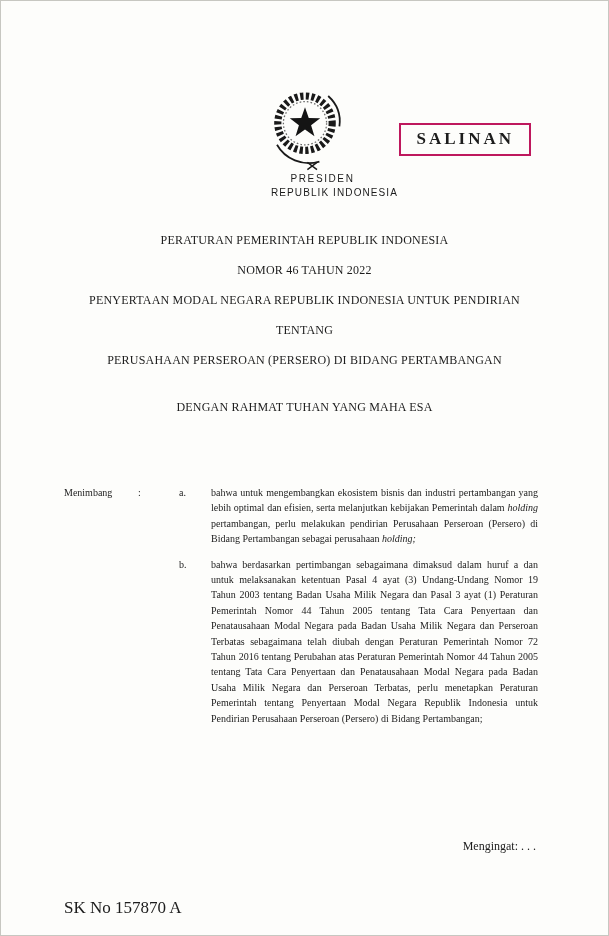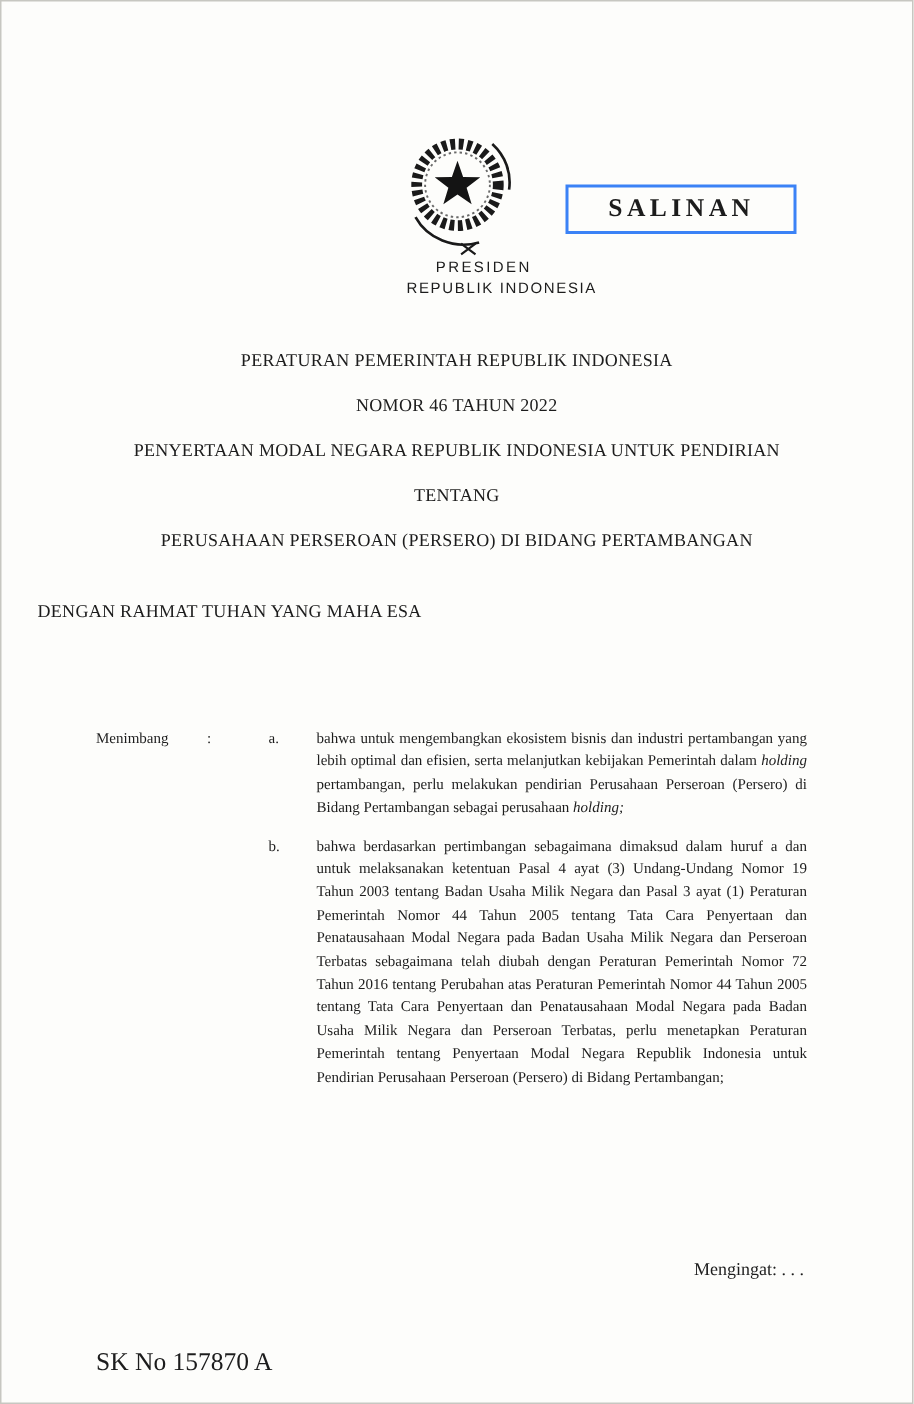--- a/index.html
+++ b/index.html
@@ -18,22 +18,22 @@
     overflow: hidden;
   }
   .emblem {
     position: absolute;
     top: 82px; left: 50%;
     transform: translateX(-50%);
   }
   .stamp {
     position: absolute;
     top: 122px; right: 77px;
-    border: 2px solid #3b82f6;
-    padding: 4px 26px 5px;
+    border: 2px solid #be185d;
+    padding: 4px 15px 5px;
     font-size: 17px;
     font-weight: bold;
     letter-spacing: 3px;
   }
   .letterhead {
     position: absolute;
     top: 172px; left: 0; right: 0;
     text-align: center;
     font-family: "Liberation Sans", sans-serif;
     padding-left: 36px;
@@ -43,24 +43,23 @@
   .title-block {
     position: absolute;
     top: 232px; left: 30px; right: 30px;
     text-align: center;
     font-size: 12px;
     letter-spacing: 0.2px;
   }
   .title-block p { margin: 0 0 15px 0; }
   .grace, .authority {
     position: absolute; left: 0; right: 0;
-    text-align: left;
+    text-align: center;
     font-size: 12px;
     letter-spacing: 0.2px;
-    padding-left: 24px;
   }
   .grace { top: 399px; }
   .authority { top: 442px; }
   .considering {
     position: absolute;
     top: 484px; left: 63px;
     width: 474px;
     display: flex;
     font-size: 10px;
     line-height: 15.4px;

